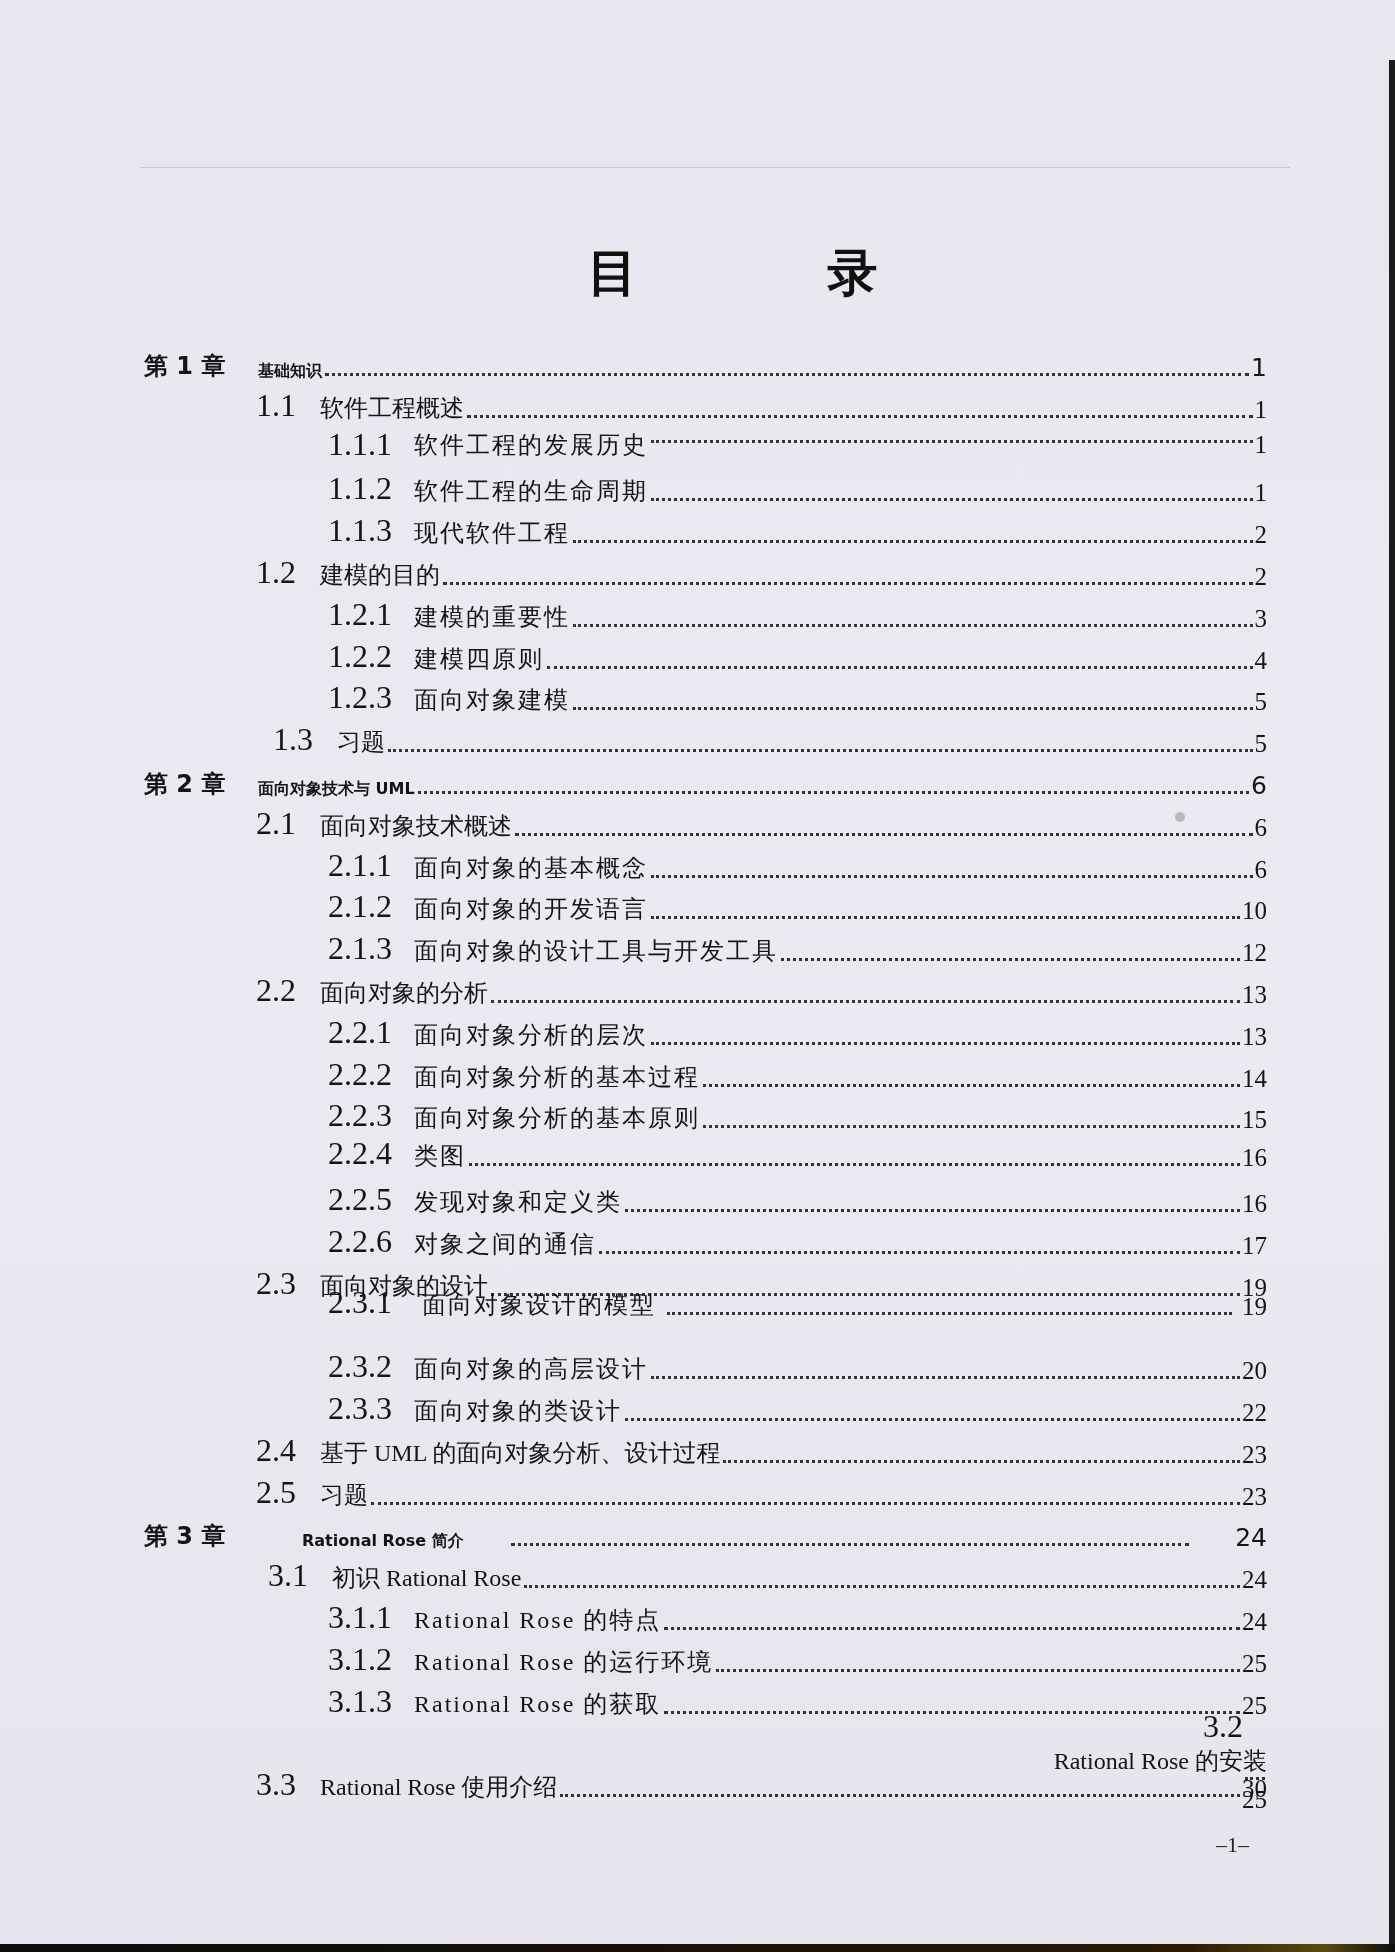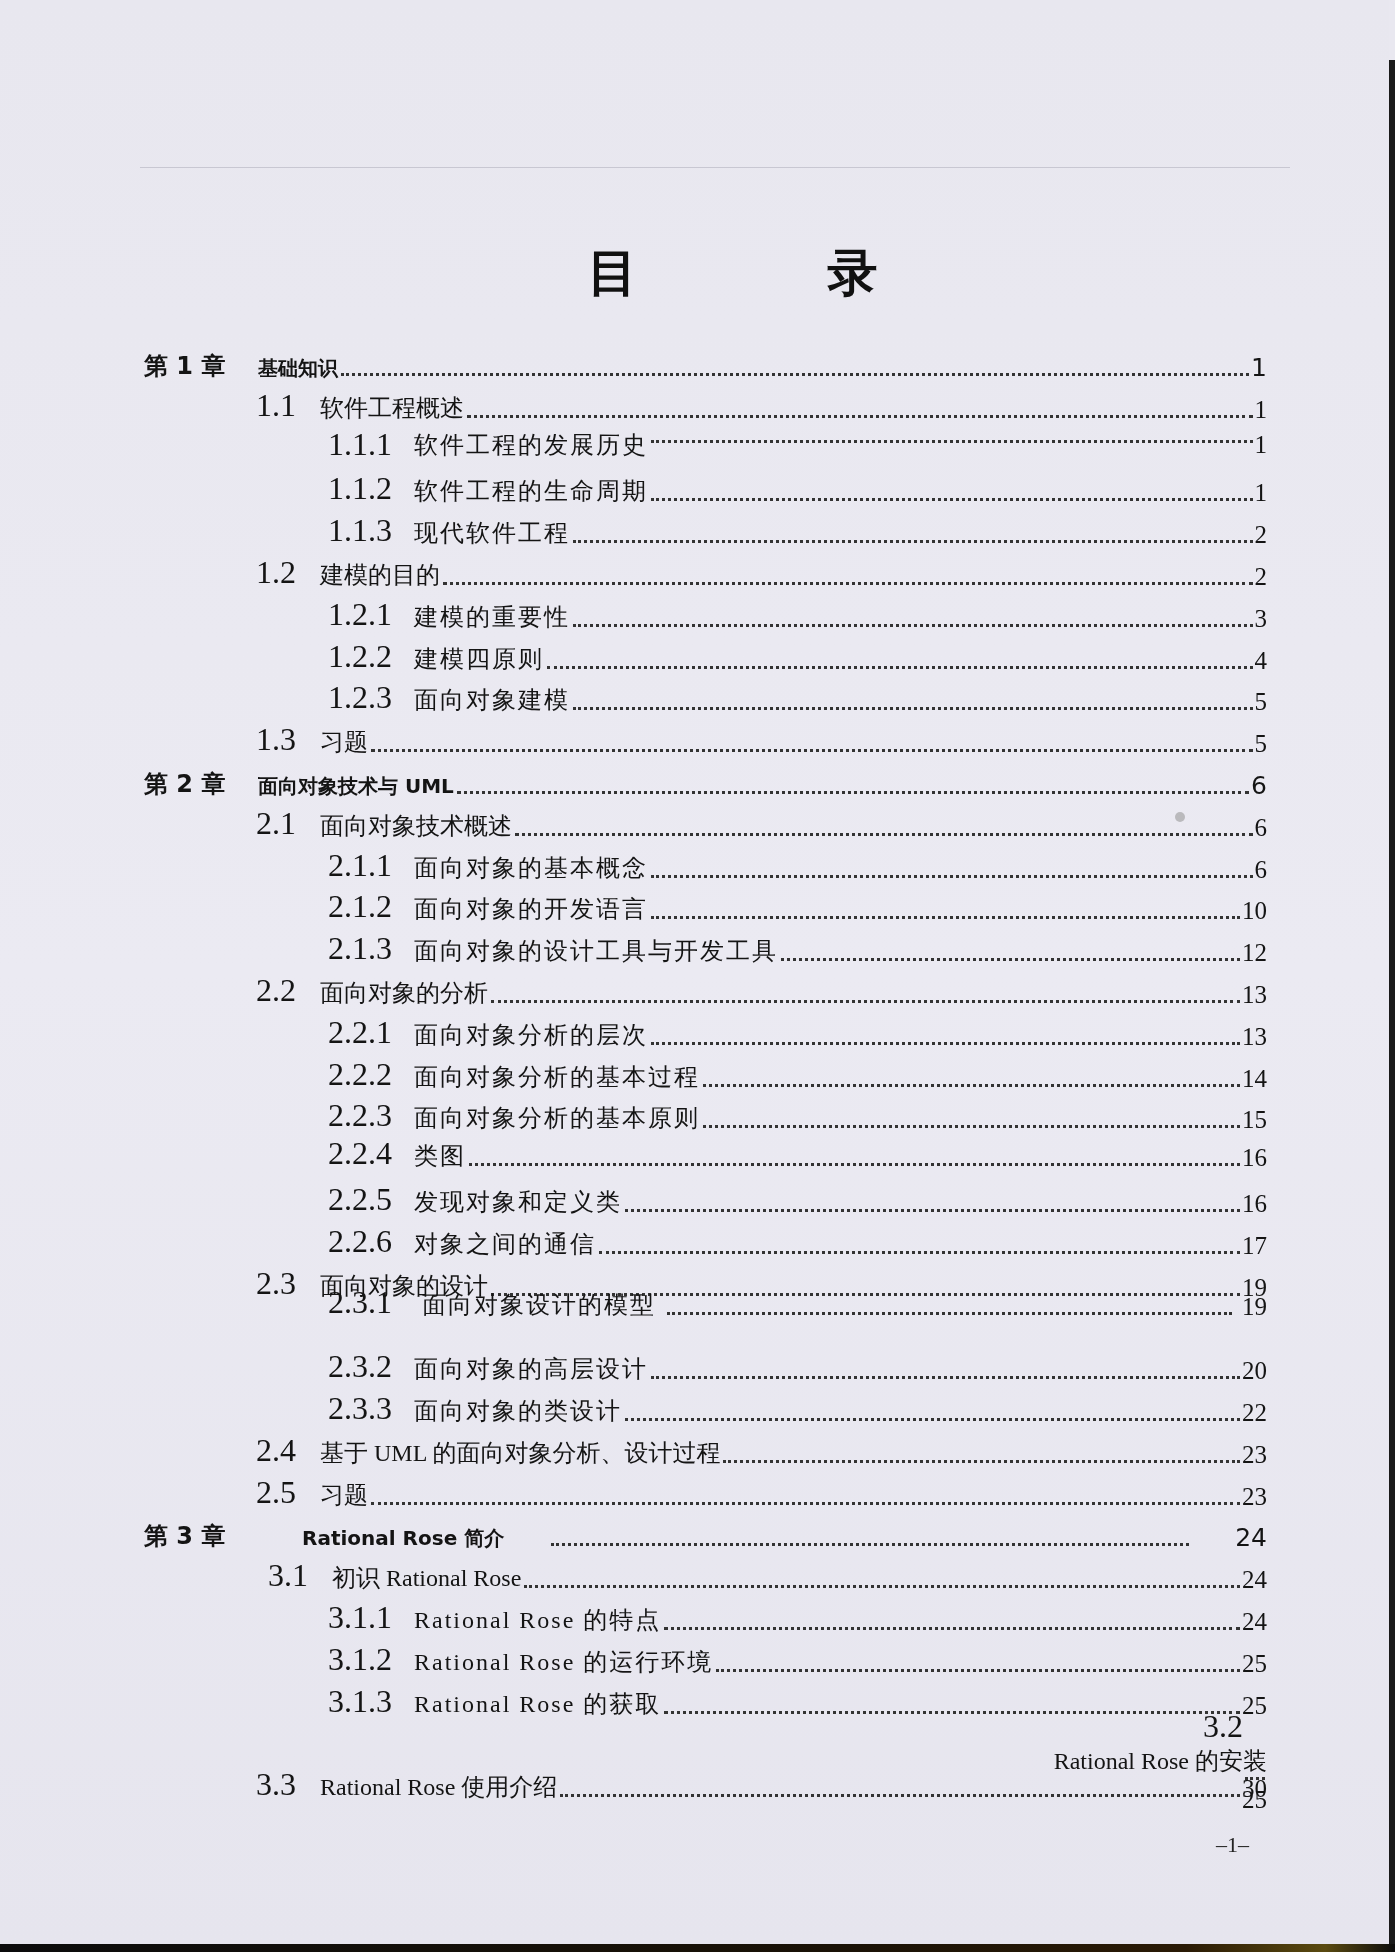--- a/index.html
+++ b/index.html
@@ -81,21 +81,21 @@
       display: inline-block;
       font-size: 32px;
     }
     .lvl0 .num { width: 114px; font-size: 24px; font-weight: bold; }
     .lvl1 .num { width: 64px; }
     .lvl2 .num { width: 86px; }
     .label {
       font-size: 24px;
       flex: 0 0 auto;
     }
-    .lvl0 .label { font-weight: bold; font-size: 20px; }
+    .lvl0 .label { font-weight: bold; font-size: 16px; }
     .lvl2 .label { letter-spacing: 2px; }
     .leader {
       flex: 1 1 auto;
       margin: 0 2px 6px 3px;
       border-bottom: 3px dotted #333;
       height: 0;
       min-width: 20px;
     }
     .page-ref {
       font-size: 25px;
@@ -177,21 +177,21 @@
         <span class="label">建模四原则</span>
         <span class="leader"></span>
         <span class="page-ref">4</span>
       </div>
       <div class="toc-row lvl2" style="top: 314.4px;">
         <span class="num">1.2.3</span>
         <span class="label">面向对象建模</span>
         <span class="leader"></span>
         <span class="page-ref">5</span>
       </div>
-      <div class="toc-row lvl1" style="top: 356.2px;">
+      <div class="toc-row lvl1" style="top: 356.2px; margin-left: 17px;">
         <span class="num">1.3</span>
         <span class="label">习题</span>
         <span class="leader"></span>
         <span class="page-ref">5</span>
       </div>
       <div class="toc-row lvl0" style="top: 398px;">
         <span class="num">第 2 章</span>
         <span class="label">面向对象技术与 UML</span>
         <span class="leader"></span>
         <span class="page-ref">6</span>

